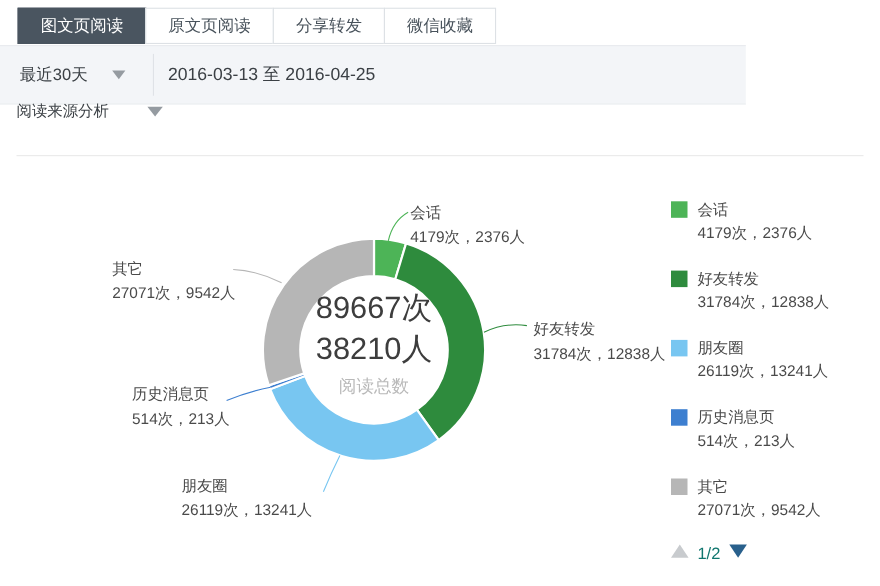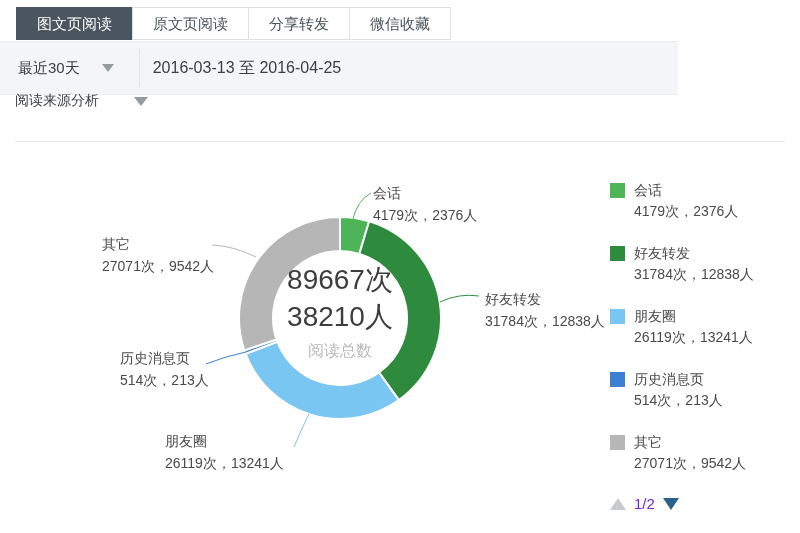--- a/index.html
+++ b/index.html
@@ -39,21 +39,21 @@
   .center-label .big { font-size:28px; color:#3d3d3d; line-height:26px; margin-bottom:11px; }
   .center-label .sub { font-size:16px; color:#b9b9b9; margin-top:4px; }
 
   .pie-label { position:absolute; font-size:14px; color:#4a4a4a; line-height:22px; white-space:nowrap; }
 
   
   .legend { position:absolute; left:610px; top:180px; width:185px; }
   .legend-item { display:flex; margin-bottom:21px; }
   .swatch { width:15px; height:15px; margin:3px 9px 0 0; flex:0 0 15px; background:#ccc; }
   .legend-text { font-size:14px; color:#4a4a4a; line-height:21px; white-space:nowrap; }
-  .legend-pager { display:flex; align-items:center; margin-top:16px; font-size:15px; color:#6d28d9; }
+  .legend-pager { display:flex; align-items:flex-start; margin-top:16px; font-size:15px; color:#0f766e; }
   .pg-up { width:0; height:0; border-left:8px solid transparent; border-right:8px solid transparent;
            border-bottom:12px solid #c8cbce; cursor:pointer; }
   .pg-down { width:0; height:0; border-left:8px solid transparent; border-right:8px solid transparent;
              border-top:12px solid #29608c; cursor:pointer; }
   .pg-num { margin:0 8px; }
 </style>
 </head>
 <body>
 
 <div class="page">

